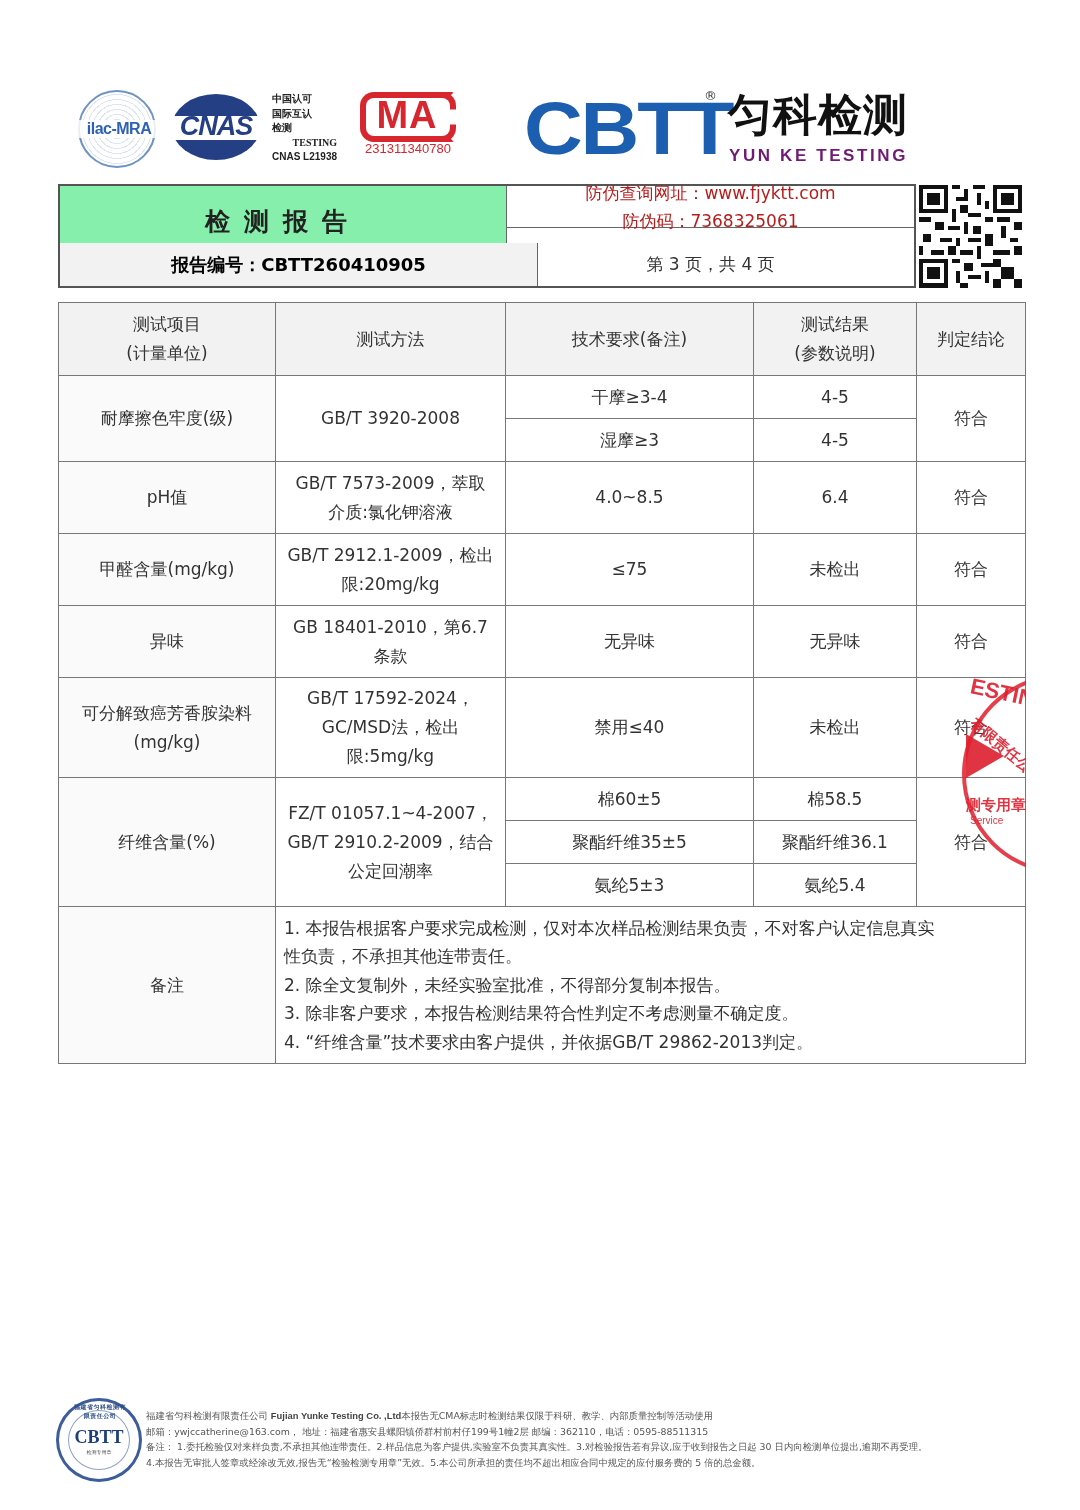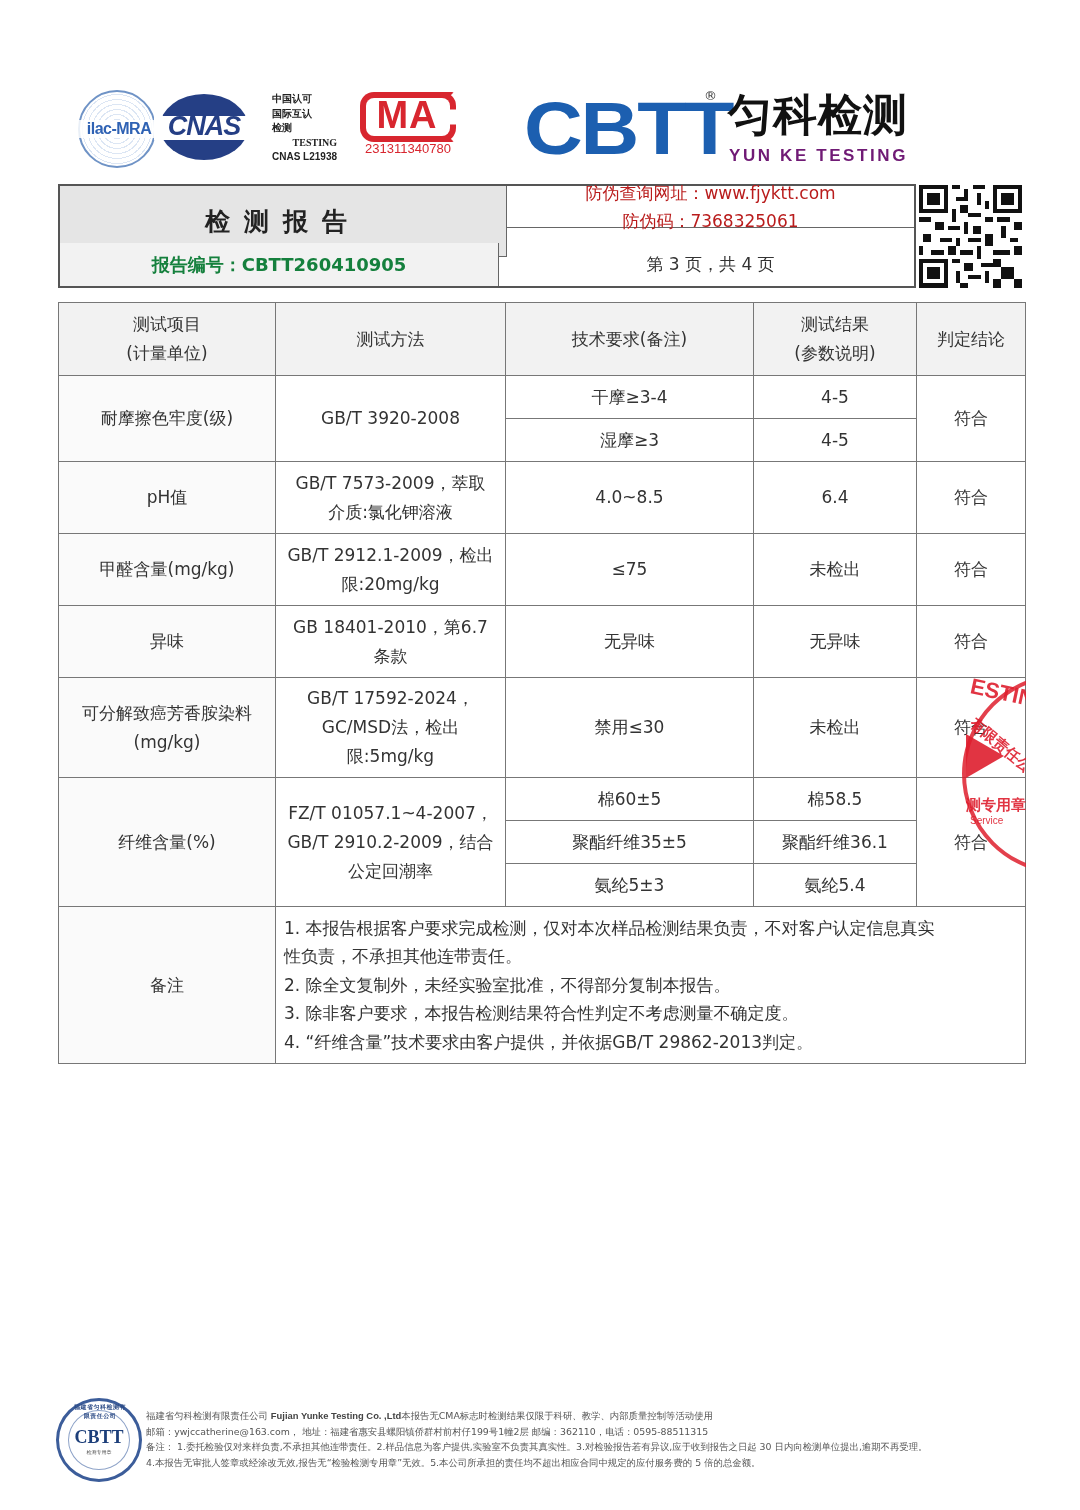--- a/index.html
+++ b/index.html
@@ -5,44 +5,44 @@
   * { box-sizing: border-box; margin: 0; padding: 0; }
   html, body { width: 1080px; height: 1510px; background: #ffffff; overflow: hidden; }
   body { position: relative; font-family: "DejaVu Sans", "Liberation Sans", sans-serif; color: #333; }
 
   
   .logo-row { position: absolute; top: 84px; left: 76px; width: 860px; height: 90px; }
   .ilac { position: absolute; left: 2px; top: 6px; width: 78px; height: 78px; border-radius: 50%;
           border: 2px solid #6f93c6; background: repeating-radial-gradient(circle at 50% 50%, #fff 0 4px, #dce6f4 4px 5px); }
   .ilac .txt { position: absolute; top: 28px; left: -4px; width: 86px; text-align: center; font-family: "Liberation Sans", sans-serif;
                font-weight: bold; font-size: 16px; color: #2f62b4; background: rgba(255,255,255,0.85); letter-spacing: -0.5px; }
-  .cnas { position: absolute; left: 84px; top: 10px; width: 88px; height: 66px; }
+  .cnas { position: absolute; left: 96px; top: 10px; width: 88px; height: 66px; }
   .cnas .oval { position: absolute; inset: 0; border-radius: 50%; background: #253f85; }
   .cnas .band { position: absolute; left: -6px; top: 22px; width: 100px; height: 24px; background: #fff; }
   .cnas .txt { position: absolute; left: -6px; top: 17px; width: 100px; text-align: center; font-family: "Liberation Sans", sans-serif;
                font-weight: bold; font-style: italic; font-size: 27px; color: #253f85; letter-spacing: -1px; }
   .cnas-info { position: absolute; left: 196px; top: 8px; font-size: 10px; line-height: 14.5px; color: #222; font-weight: bold; }
   .cnas-info div { white-space: nowrap; }
   .cma { position: absolute; left: 284px; top: 8px; width: 96px; height: 76px; }
   .cma .box { position: absolute; left: 0; top: 0; width: 94px; height: 50px; border: 6px solid #d8262f; border-right-color: transparent; border-radius: 14px 2px 2px 14px; }
   .cma .box2 { position: absolute; right: 0; top: 0; width: 24px; height: 50px; border: 6px solid #d8262f; border-left: none; border-radius: 0 14px 14px 0; clip-path: polygon(0 0,100% 0,100% 35%,0 35%,0 65%,100% 65%,100% 100%,0 100%); }
   .cma .txt { position: absolute; left: 10px; top: 2px; width: 74px; text-align: center; font-family: "Liberation Sans", sans-serif; font-weight: bold; font-size: 38px; color: #d8262f; letter-spacing: 1px; }
   .cma .num { position: absolute; left: 0px; top: 49px; width: 96px; text-align: center; font-family: "Liberation Sans", sans-serif; font-size: 13px; color: #d8262f; }
   .cbtt { position: absolute; left: 448px; top: 10px; font-family: "Liberation Sans", sans-serif; font-weight: bold; font-size: 74px; line-height: 70px; color: #1c5fb0; letter-spacing: -2px; transform: scaleX(1.1); transform-origin: left; }
   .reg { position: absolute; left: 628px; top: 4px; font-size: 13px; color: #333; }
   .yk-cn { position: absolute; left: 652px; top: 6px; font-family: "DejaVu Serif", serif; font-weight: bold; font-size: 44px; line-height: 50px; color: #111; letter-spacing: 1px; }
   .yk-en { position: absolute; left: 653px; top: 62px; font-family: Liberation Sans, sans-serif; font-weight: bold; font-size: 17px; color: #701a75; letter-spacing: 2.6px; }
 
   
   .title-block { position: absolute; top: 184px; left: 58px; width: 858px; height: 104px; border: 2px solid #555; }
   .title-block .cell { position: absolute; display: flex; align-items: center; justify-content: center; text-align: center; }
-  .tb-title { left: 0; top: 0; width: 447px; height: 71px; background: #e5e5e5; border-right: 1.5px solid #666; border-bottom: 1.5px solid #666;
+  .tb-title { left: 0; top: 0; width: 447px; height: 71px; background: #86efac; border-right: 1.5px solid #666; border-bottom: 1.5px solid #666;
               font-family: "DejaVu Serif", serif; font-weight: bold; font-size: 25px; letter-spacing: 14px; color: #222; }
   .tb-verify { left: 447px; top: 0; width: 407px; height: 42px; border-bottom: 1.5px solid #666; flex-direction: column; font-size: 17px; line-height: 28px; color: #b91c1c; }
-  .tb-reportno { left: 0; top: 57px; width: 439px; height: 43px; background: #f2f2f2; border-right: 1.5px solid #666; font-size: 18px; font-weight: bold; color: #15803d; }
+  .tb-reportno { left: 0; top: 57px; width: 478px; height: 43px; background: #f2f2f2; border-right: 1.5px solid #666; font-size: 18px; font-weight: bold; color: #000000; }
   .tb-page { left: 447px; top: 57px; width: 407px; height: 43px; font-size: 17px; color: #333; }
   .qr { position: absolute; top: 184px; left: 919px; width: 103px; height: 104px; background: #fff; }
   .qr svg { width: 100%; height: 100%; }
 
   
   table.main { position: absolute; top: 302px; left: 58px; width: 967px; border-collapse: collapse; table-layout: fixed; font-size: 17px; color: #333; }
   table.main td { border: 1.5px solid #777; text-align: center; vertical-align: middle; line-height: 29px; padding: 0 6px; }
   table.main tr.hdr td { background: #f2f2f2; height: 73px; }
   table.main td.first { background: #fafafa; }
   table.main td.remark-label { background: #fafafa; }
@@ -230,21 +230,21 @@
   <tr class="h100">
     <td class="first">
       <div>可分解致癌芳香胺染料</div>
       <div>(mg/kg)</div>
     </td>
     <td>
       <div>GB/T 17592-2024，</div>
       <div>GC/MSD法，检出</div>
       <div>限:5mg/kg</div>
     </td>
-    <td>禁用≤30</td>
+    <td>禁用≤40</td>
     <td>未检出</td>
     <td>符合</td>
   </tr>
 
   <tr class="h43">
     <td rowspan="3" class="first">纤维含量(%)</td>
     <td rowspan="3">
       <div>FZ/T 01057.1~4-2007，</div>
       <div>GB/T 2910.2-2009，结合</div>
       <div>公定回潮率</div>

